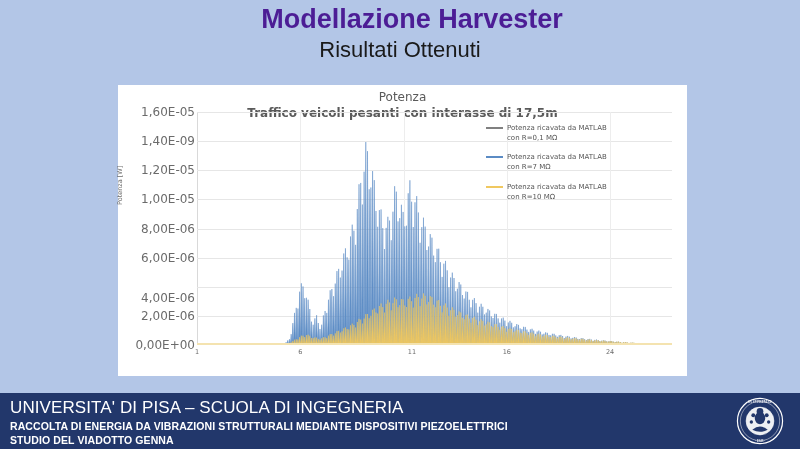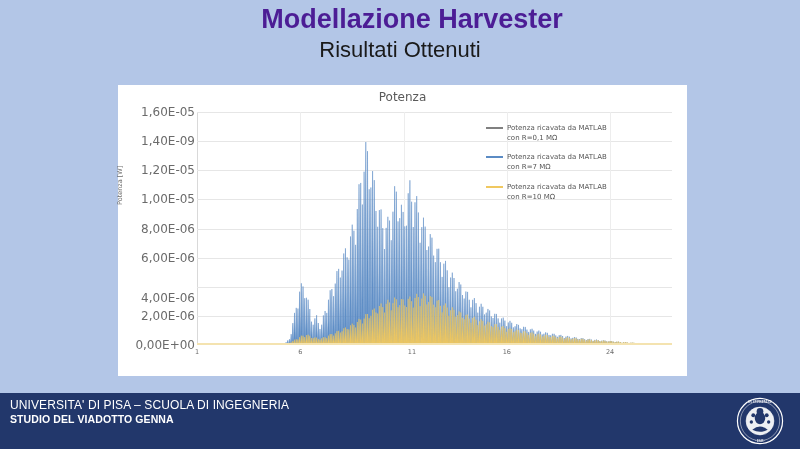--- a/index.html
+++ b/index.html
@@ -91,21 +91,21 @@
   }
   
   #footer{
     position:absolute;left:0;top:393px;width:800px;height:56px;
     background:#22376b;
   }
   #footer-text{
     position:absolute;left:10px;top:4px;width:700px;
   }
   #footer-line1{
-    font-size:12px;color:#ffffff;font-weight:normal;line-height:1.35;
+    font-size:17px;color:#ffffff;font-weight:normal;line-height:1.35;
     letter-spacing:.1px;
   }
   .footer-bold{
     font-size:10.5px;color:#ffffff;font-weight:bold;line-height:1.32;
     letter-spacing:.1px;
   }
   #footer-logo{
     position:absolute;right:16px;top:4px;width:48px;height:48px;
   }
 </style>
@@ -114,20 +114,21 @@
 
 <div id="slide-title-block">
   <div id="slide-title">Modellazione Harvester</div>
   <div id="slide-subtitle">Risultati Ottenuti</div>
 </div>
 
 <div id="chart-card">
 
   <div id="chart-title-wrap">
     <div class="chart-title-line t1">Potenza</div>
+    <div class="chart-title-line">Traffico veicoli pesanti con interasse di 17,5m</div>
   </div>
 
   <div id="yaxis-title">Potenza [W]</div>
   <div id="ytick-holder">
       <div class="ytick" style="top: 0px;">1,60E-05</div>
       <div class="ytick" style="top: 29.125px;">1,40E-09</div>
       <div class="ytick" style="top: 58.25px;">1,20E-05</div>
       <div class="ytick" style="top: 87.375px;">1,00E-05</div>
       <div class="ytick" style="top: 116.5px;">8,00E-06</div>
       <div class="ytick" style="top: 145.625px; text-align: right;">6,00E-06</div>
@@ -195,20 +196,21 @@
           <div>Potenza ricavata da MATLAB</div>
           <div>con R=10 MΩ</div>
         </span>
       </div>
     </div>
 </div>
 
 <div id="footer">
   <div id="footer-text">
     <div id="footer-line1">UNIVERSITA' DI PISA – SCUOLA DI INGEGNERIA</div>
+    <div class="footer-bold">RACCOLTA DI ENERGIA DA VIBRAZIONI STRUTTURALI MEDIANTE DISPOSITIVI PIEZOELETTRICI</div>
     <div class="footer-bold">STUDIO DEL VIADOTTO GENNA</div>
   </div>
   <svg id="footer-logo" viewBox="0 0 100 100">
     <circle cx="50" cy="50" r="47" fill="none" stroke="#ffffff" stroke-width="2.5"></circle>
     <circle cx="50" cy="50" r="41" fill="none" stroke="#ffffff" stroke-width="1"></circle>
     <circle cx="50" cy="50" r="29" fill="#ffffff" opacity="0.92"></circle>
     <circle cx="50" cy="50" r="29" fill="none" stroke="#ffffff" stroke-width="1.2"></circle>
     <g fill="#22376b">
       <ellipse cx="50" cy="44" rx="11" ry="13"></ellipse>
       <path d="M34 68 q16 -13 32 0 q-16 9 -32 0 Z"></path>

